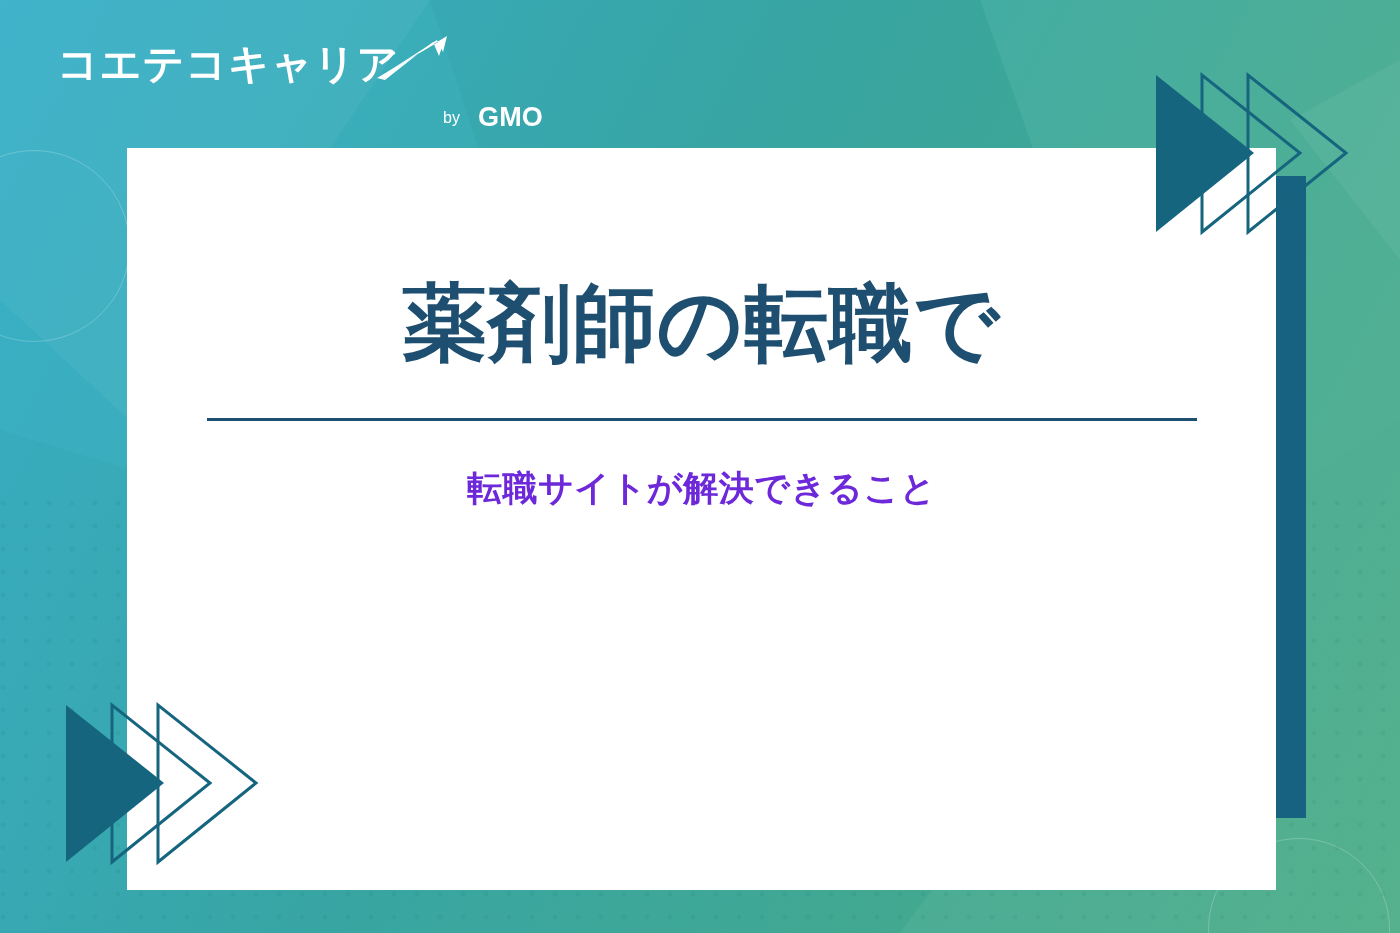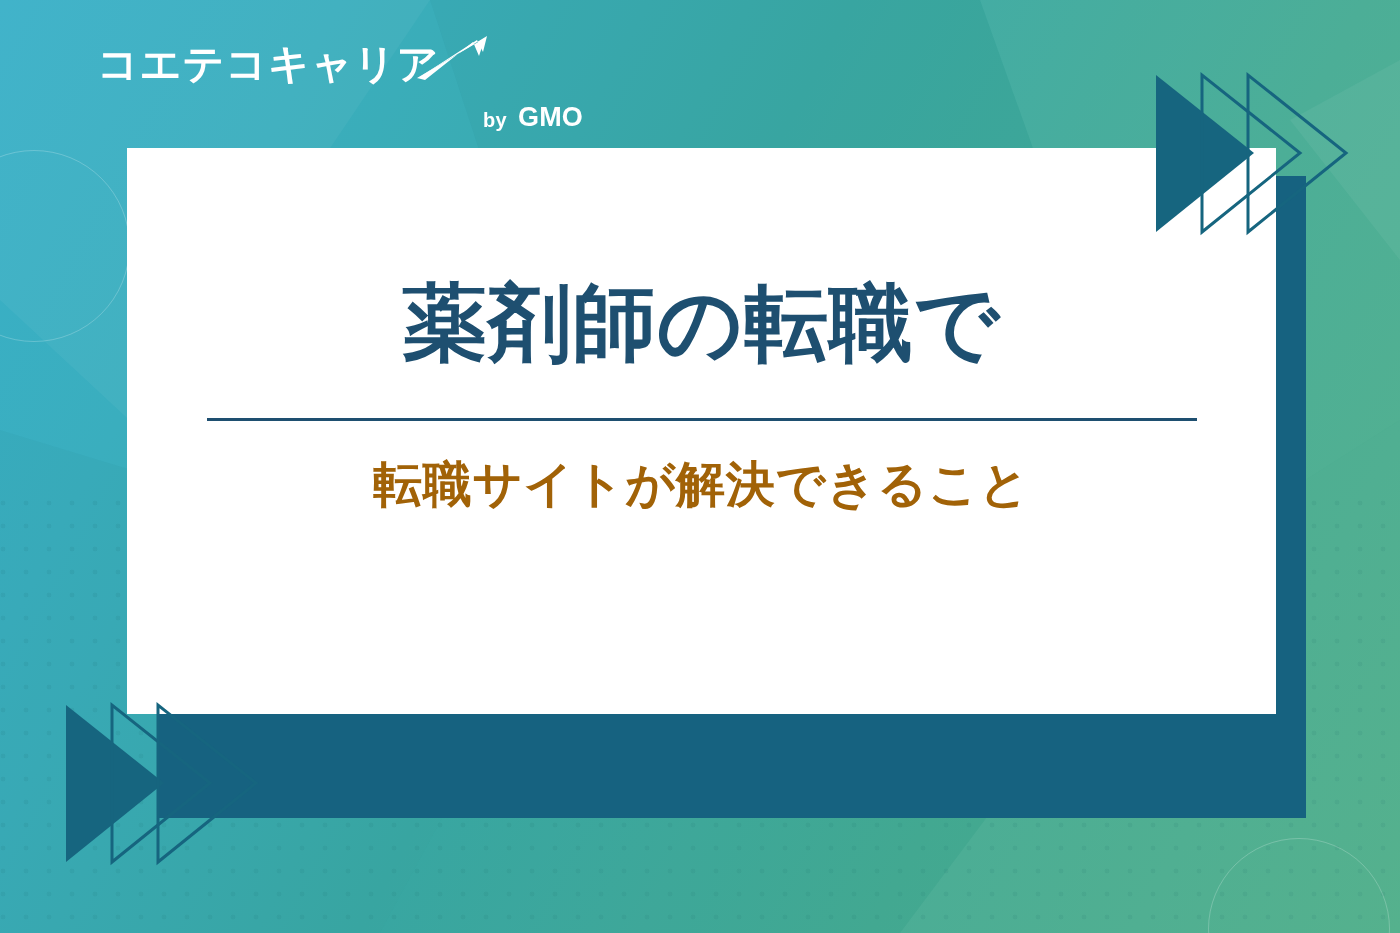--- a/index.html
+++ b/index.html
@@ -55,21 +55,21 @@
     top: 176px;
     width: 1148px;
     height: 642px;
     background: #166280;
   }
   .card {
     position: absolute;
     left: 127px;
     top: 148px;
     width: 1149px;
-    height: 566px;
+    height: 742px;
     background: #ffffff;
   }
 
   
   .arrows {
     position: absolute;
     pointer-events: none;
   }
   .arrows svg { display: block; overflow: visible; }
   .arrows-tr { left: 1146px; top: 70px; }
@@ -77,38 +77,37 @@
 
   
   .logo {
     position: absolute;
     left: 57px;
     top: 44px;
     display: flex;
     align-items: flex-end;
     gap: 0;
     user-select: none;
-    margin-left: 40px;
   }
   .logo-mark { position: relative; display: block; }
   .logo-mark svg { display: block; }
   .logo-text {
     font-size: 41px;
     font-weight: 700;
     color: #ffffff;
     letter-spacing: 0.02em;
     line-height: 1;
     white-space: nowrap;
   }
   .logo-by {
     position: absolute;
     left: 386px;
     top: 65px;
-    font-size: 20px;
-    font-weight: 700;
+    font-size: 16px;
+    font-weight: 400;
     color: #ffffff;
     letter-spacing: 0.01em;
   }
   .logo-gmo {
     position: absolute;
     left: 421px;
     top: 58px;
     font-size: 27px;
     font-weight: 700;
     color: #ffffff;
@@ -142,24 +141,24 @@
   .headline .line { display: block; }
 
   .divider {
     margin-top: 46px;
     width: 990px;
     height: 3px;
     background: #1e4f70;
   }
 
   .subheadline {
-    margin: 0;
+    margin: 12px;
     padding-top: 34px;
-    color: #a16207;
-    font-size: 49px;
+    color: #6d28d9;
+    font-size: 35px;
     font-weight: 700;
     line-height: 1.2;
     letter-spacing: 0.015em;
     text-align: center;
     white-space: nowrap;
   }
 </style>
 </head>
 <body>
 

